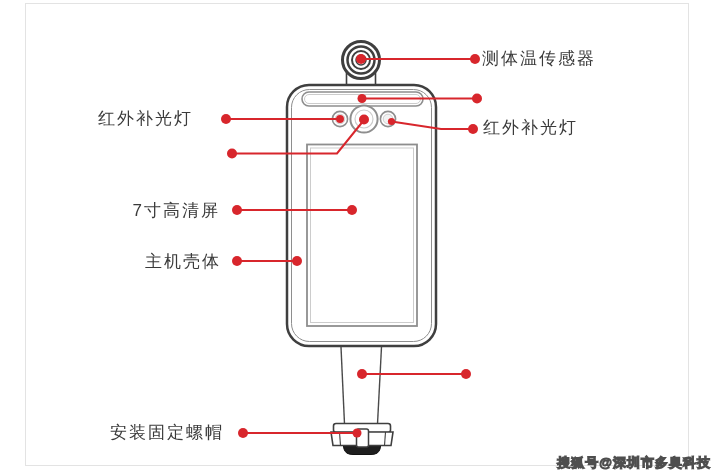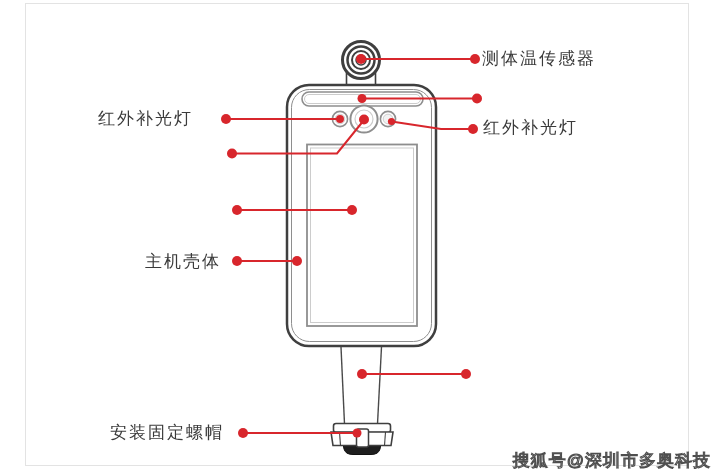--- a/index.html
+++ b/index.html
@@ -16,21 +16,21 @@
     position:absolute;font-size:17px;line-height:22px;letter-spacing:2px;
     color:var(--text-dark);font-weight:400;white-space:nowrap;
   }
   .outline-dark{stroke:var(--outline-dark);fill:none;}
   .outline-mid{stroke:var(--outline-mid);fill:none;}
   .outline-light{stroke:var(--outline-light);fill:none;}
   .fill-white{fill:#fff;}
   .red-line{stroke:var(--accent-red);stroke-width:2;fill:none;}
   .red-dot{fill:var(--accent-red);stroke:none;}
   .watermark{
-    position:absolute;right:0px;bottom:2px;font-size:17px;font-weight:normal;
+    position:absolute;right:0px;bottom:2px;font-size:13px;font-weight:bold;
     letter-spacing:1px;color:rgba(255,255,255,0.92);
     -webkit-text-stroke:1.1px #4e4e4e;white-space:nowrap;
   }
 </style>
 </head>
 <body>
 
 <div class="stage">
 
   <div class="frame"></div>
@@ -135,20 +135,21 @@
       </g>
       <g>
         <line x1="243" y1="433" x2="357" y2="433" class="red-line"></line>
         <circle cx="243" cy="433" r="5" class="red-dot"></circle>
           <circle cx="357" cy="433" r="4.5" class="red-dot"></circle>
       </g>
     </g>
   </svg>
 
   <div class="label" style="right:518px;top:108px">红外补光灯</div>
+  <div class="label" style="right:491px;top:200px">7寸高清屏</div>
   <div class="label" style="right:487px;top:422px">安装固定螺帽</div>
   <div class="label" style="right:490px;top:251px">主机壳体</div>
 
   <div class="label" style="left:482px;top:48px">测体温传感器</div>
   <div class="label" style="left:483px;top:117px">红外补光灯</div>
 
   <div class="watermark">搜狐号@深圳市多奥科技</div>
 </div>
 
 </body></html>

